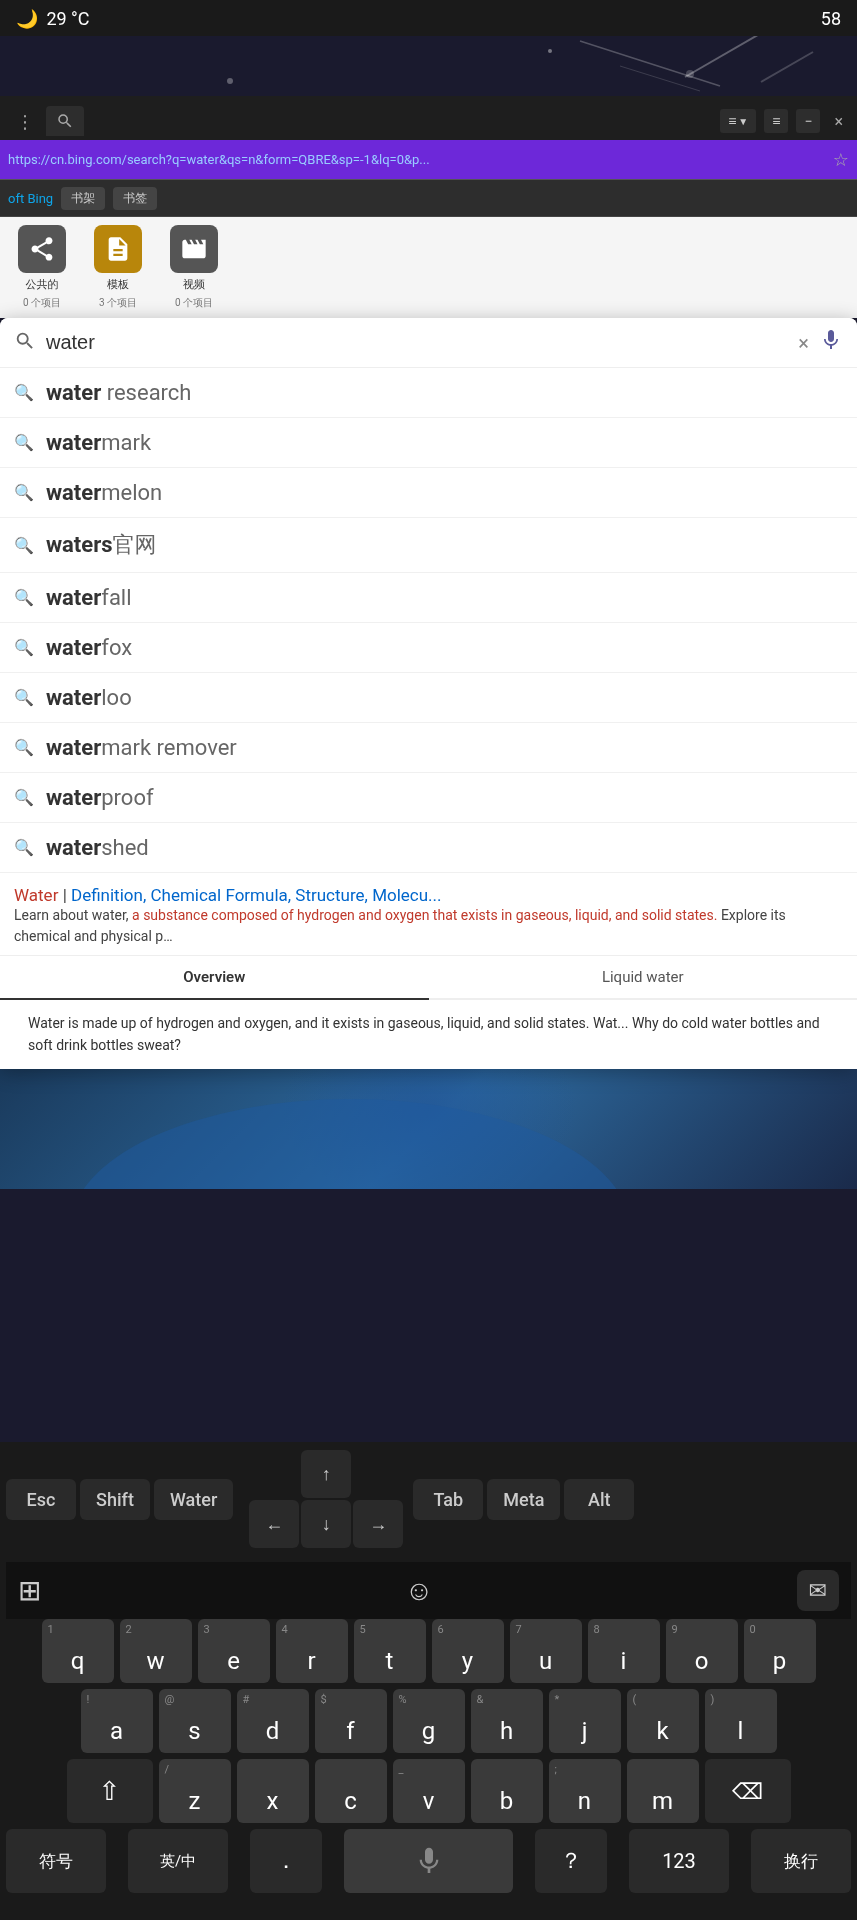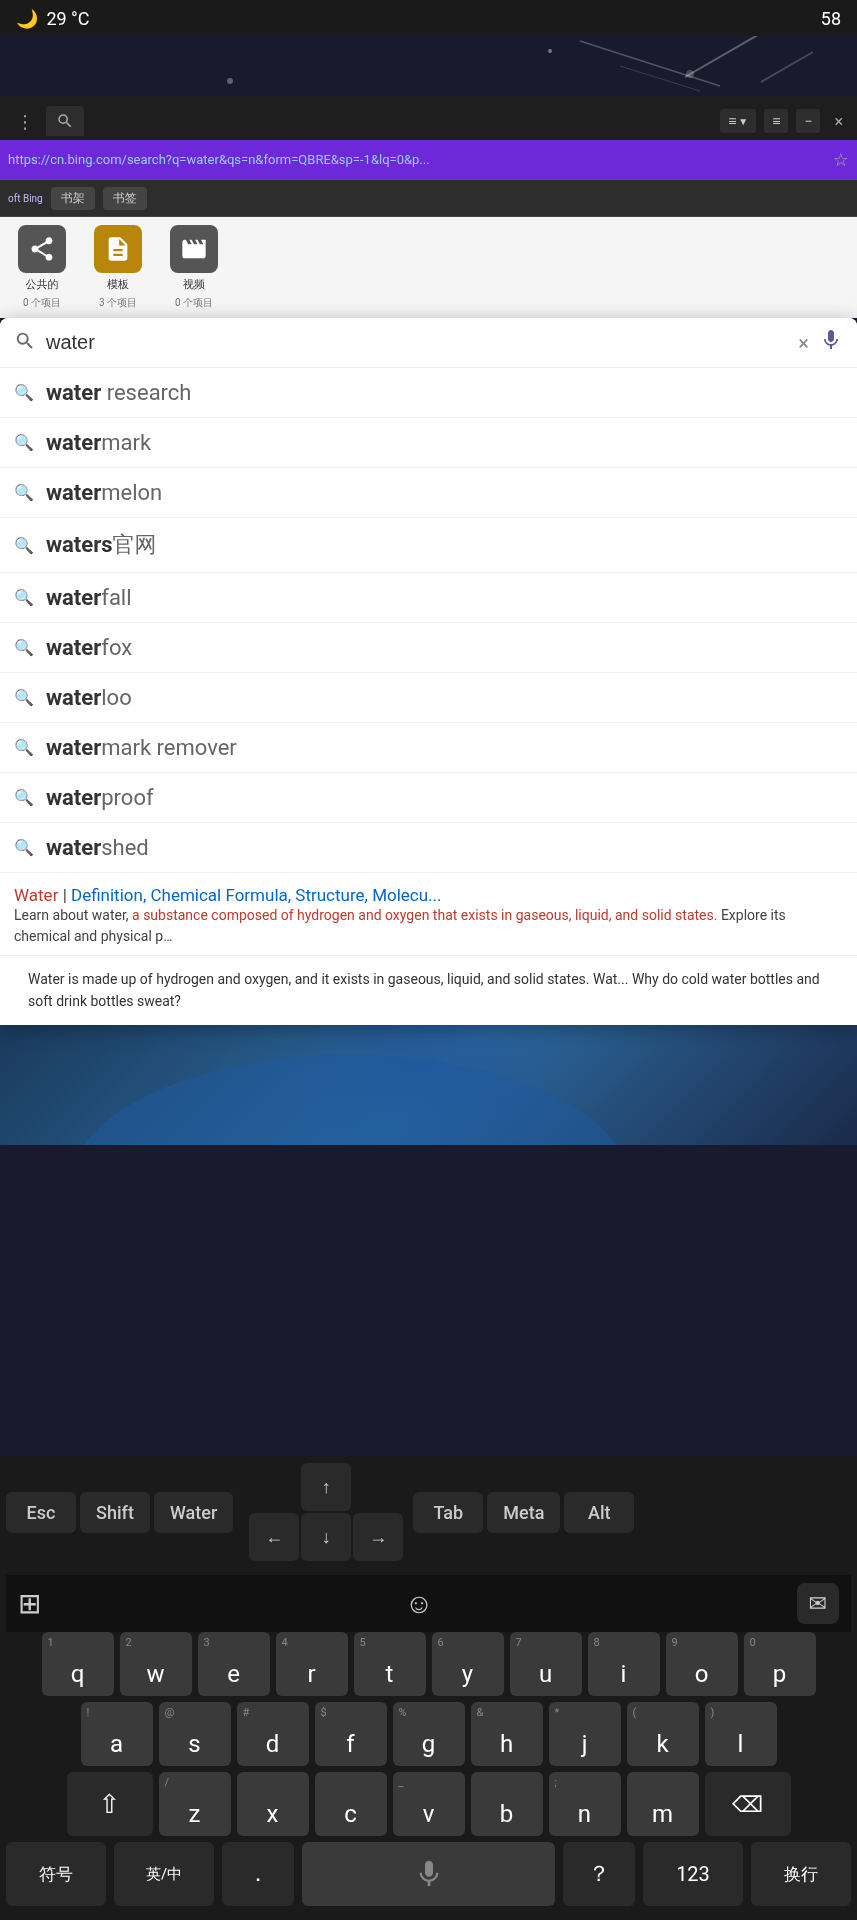--- a/index.html
+++ b/index.html
@@ -416,22 +416,22 @@
       align-items: center;
       justify-content: center;
       color: #fff;
       font-size: 22px;
       cursor: pointer;
     }
     .kbd-bottom-row {
       display: flex;
       justify-content: center;
       align-items: center;
-      gap: 8px;
-      margin-bottom: 8px;
+      gap: 22px;
+      margin-bottom: 21px;
     }
     .kbd-symbol-btn {
       background: #2a2a2a;
       color: #fff;
       border-radius: 6px;
       width: 100px;
       height: 64px;
       display: flex;
       align-items: center;
       justify-content: center;
@@ -527,21 +527,21 @@
       <div class="tab-close-btn">×</div>
     </div>
   </div>
 
   <div class="url-bar-row">
     <span class="url-text">https://cn.bing.com/search?q=water&amp;qs=n&amp;form=QBRE&amp;sp=-1&amp;lq=0&amp;p...</span>
     <span class="star-icon">☆</span>
   </div>
 
   <div class="toolbar-row">
-    <div style="color:#c4b5fd;font-size:10px">oft Bing</div>
+    <div style="color:#0ea5e9;font-size:13px">oft Bing</div>
     <div class="toolbar-btn">书架</div>
     <div class="toolbar-btn">书签</div>
   </div>
 </div>
 
 <div class="favorites-row">
   <div class="fav-item">
     <div class="fav-icon share">
 
       <svg width="28" height="28" viewBox="0 0 24 24" fill="white">
@@ -661,20 +661,24 @@
         <span style="color:#0066cc">Definition, Chemical Formula, Structure, Molecu...</span>
       </div>
     </div>
     <div class="featured-desc">
       <span>Learn about water,</span>
       <span style="color:#c0392b"> a substance composed of hydrogen and oxygen that exists in gaseous, liquid, and solid states.</span>
       <span> Explore its chemical and physical p…</span>
     </div>
   </div>
 
+  <div class="result-tabs">
+    <div class="result-tab active">Overview</div>
+    <div class="result-tab">Liquid water</div>
+  </div>
 
   <div class="summary-text">Water is made up of hydrogen and oxygen, and it exists in gaseous, liquid, and solid states. Wat... Why do cold water bottles and soft drink bottles sweat?</div>
 </div>
 
 <div class="hero-bg">
   <svg width="857" height="120" viewBox="0 0 857 120" style="position:absolute;bottom:0;left:0;">
     <ellipse cx="350" cy="160" rx="280" ry="130" fill="rgba(30,90,160,0.5)"></ellipse>
   </svg>
 </div>
 

